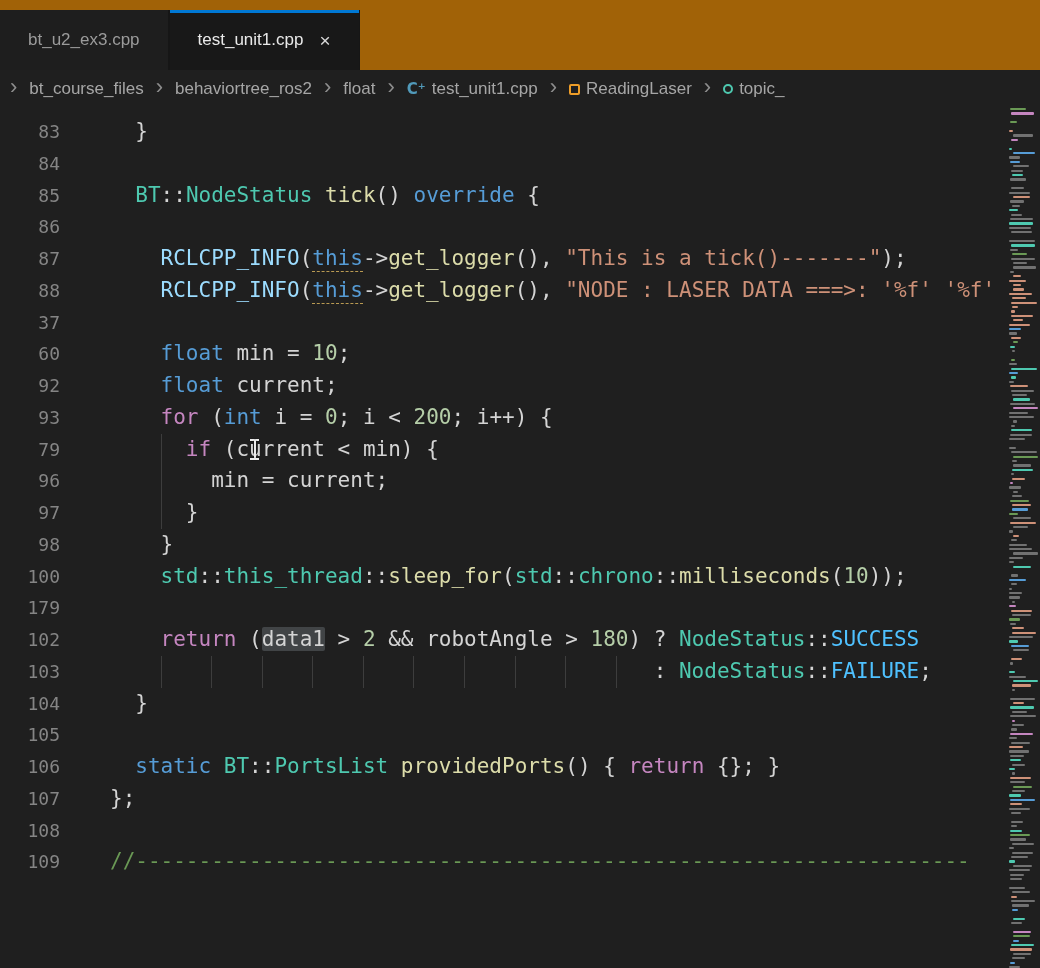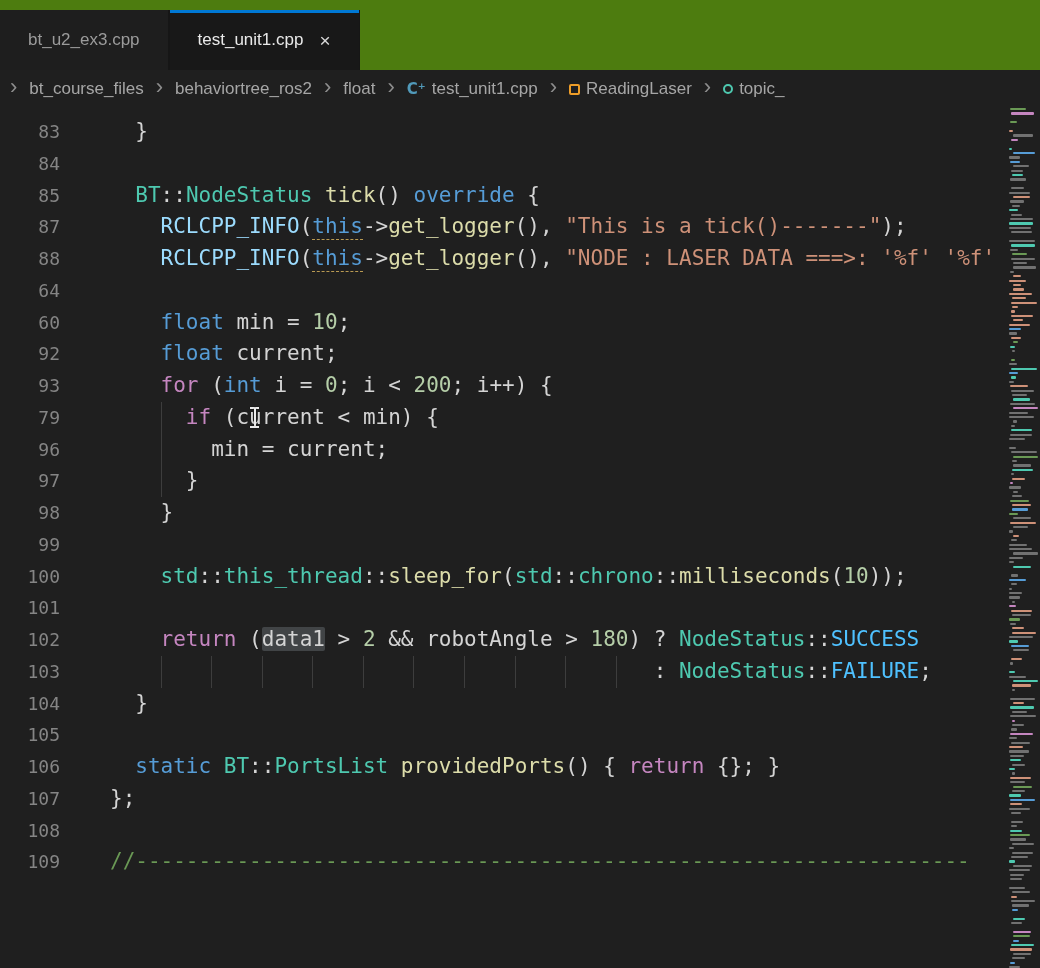--- a/index.html
+++ b/index.html
@@ -2,21 +2,21 @@
 <html style="--accent: #0078d4;"><head>
 <meta charset="utf-8">
 <style>
   * { box-sizing: border-box; }
   html,body { margin:0; padding:0; background:#111; }
   .screen {
     position:relative; width:1040px; height:968px; overflow:hidden;
     background:#1f1f1f; font-family:"Liberation Sans", sans-serif;
   }
   
-  .topbar { position:relative; height:70px; background:#4d7c0f; }
+  .topbar { position:relative; height:70px; background:#a16207; }
   .tabs { position:absolute; left:0; top:10px; height:60px; display:flex; }
   .tab {
     position:relative; display:flex; align-items:center; padding:0 28px;
     font-size:17px; color:#9b9b9b; cursor:pointer; background:#1e1e1e;
     border-right:1px solid #161616;
   }
   .tab.active { background:#181818; color:#e9e9e9; border-left:1px solid #161616; }
   .tab.active::before {
     content:""; position:absolute; left:0; right:0; top:0; height:3px;
     background:var(--accent,#0078d4);
@@ -118,29 +118,33 @@
         </div>
         <div class="row">
           <div class="gutter">84</div>
           <div class="code"></div>
         </div>
         <div class="row">
           <div class="gutter">85</div>
           <div class="code"><span class="tk" style="color: rgb(212, 212, 212);">  </span><span class="tk" style="color: rgb(78, 201, 176);">BT</span><span class="tk" style="color: rgb(212, 212, 212);">::</span><span class="tk" style="color: rgb(78, 201, 176);">NodeStatus</span><span class="tk" style="color: rgb(212, 212, 212);"> </span><span class="tk" style="color: rgb(220, 220, 170);">tick</span><span class="tk" style="color: rgb(212, 212, 212);">() </span><span class="tk" style="color: rgb(86, 156, 214);">override</span><span class="tk" style="color: rgb(212, 212, 212);"> {</span></div>
         </div>
         <div class="row">
+          <div class="gutter">86</div>
+          <div class="code"></div>
+        </div>
+        <div class="row">
           <div class="gutter">87</div>
           <div class="code"><span class="tk" style="color: rgb(212, 212, 212);">    </span><span class="tk" style="color: rgb(156, 220, 254);">RCLCPP_INFO</span><span class="tk" style="color: rgb(212, 212, 212);">(</span><span class="tk u-warn" style="color: rgb(86, 156, 214);">this</span><span class="tk" style="color: rgb(212, 212, 212);">-&gt;</span><span class="tk" style="color: rgb(220, 220, 170);">get_logger</span><span class="tk" style="color: rgb(212, 212, 212);">(), </span><span class="tk" style="color: rgb(206, 145, 120);">"This is a tick()-------"</span><span class="tk" style="color: rgb(212, 212, 212);">);</span></div>
         </div>
         <div class="row">
           <div class="gutter">88</div>
           <div class="code"><span class="tk" style="color: rgb(212, 212, 212);">    </span><span class="tk" style="color: rgb(156, 220, 254);">RCLCPP_INFO</span><span class="tk" style="color: rgb(212, 212, 212);">(</span><span class="tk u-warn" style="color: rgb(86, 156, 214);">this</span><span class="tk" style="color: rgb(212, 212, 212);">-&gt;</span><span class="tk" style="color: rgb(220, 220, 170);">get_logger</span><span class="tk" style="color: rgb(212, 212, 212);">(), </span><span class="tk" style="color: rgb(206, 145, 120);">"NODE : LASER DATA ===&gt;: '%f' '%f'</span></div>
         </div>
         <div class="row">
-          <div class="gutter">64</div>
+          <div class="gutter">37</div>
         </div>
         <div class="row">
           <div class="gutter">60</div>
           <div class="code"><span class="tk" style="color: rgb(212, 212, 212);">    </span><span class="tk" style="color: rgb(86, 156, 214);">float</span><span class="tk" style="color: rgb(212, 212, 212);"> </span><span class="tk" style="color: rgb(212, 212, 212);">min</span><span class="tk" style="color: rgb(212, 212, 212);"> = </span><span class="tk" style="color: rgb(181, 206, 168);">10</span><span class="tk" style="color: rgb(212, 212, 212);">;</span></div>
         </div>
         <div class="row">
           <div class="gutter">92</div>
           <div class="code"><span class="tk" style="color: rgb(212, 212, 212);">    </span><span class="tk" style="color: rgb(86, 156, 214);">float</span><span class="tk" style="color: rgb(212, 212, 212);"> </span><span class="tk" style="color: rgb(212, 212, 212);">current</span><span class="tk" style="color: rgb(212, 212, 212);">;</span></div>
         </div>
         <div class="row">
@@ -157,29 +161,25 @@
         </div>
         <div class="row">
           <div class="gutter">97</div>
           <div class="code"><i class="guide" style="left: 4ch;"></i><span class="tk" style="color: rgb(212, 212, 212);">      }</span></div>
         </div>
         <div class="row">
           <div class="gutter">98</div>
           <div class="code"><span class="tk" style="color: rgb(212, 212, 212);">    }</span></div>
         </div>
         <div class="row">
-          <div class="gutter">99</div>
-          <div class="code"></div>
-        </div>
-        <div class="row">
           <div class="gutter">100</div>
           <div class="code"><span class="tk" style="color: rgb(212, 212, 212);">    </span><span class="tk" style="color: rgb(78, 201, 176);">std</span><span class="tk" style="color: rgb(212, 212, 212);">::</span><span class="tk" style="color: rgb(78, 201, 176);">this_thread</span><span class="tk" style="color: rgb(212, 212, 212);">::</span><span class="tk" style="color: rgb(220, 220, 170);">sleep_for</span><span class="tk" style="color: rgb(212, 212, 212);">(</span><span class="tk" style="color: rgb(78, 201, 176);">std</span><span class="tk" style="color: rgb(212, 212, 212);">::</span><span class="tk" style="color: rgb(78, 201, 176);">chrono</span><span class="tk" style="color: rgb(212, 212, 212);">::</span><span class="tk" style="color: rgb(220, 220, 170);">milliseconds</span><span class="tk" style="color: rgb(212, 212, 212);">(</span><span class="tk" style="color: rgb(181, 206, 168);">10</span><span class="tk" style="color: rgb(212, 212, 212);">));</span></div>
         </div>
         <div class="row">
-          <div class="gutter">101</div>
+          <div class="gutter">179</div>
           <div class="code"></div>
         </div>
         <div class="row">
           <div class="gutter">102</div>
           <div class="code"><span class="tk" style="color: rgb(212, 212, 212);">    </span><span class="tk" style="color: rgb(197, 134, 192);">return</span><span class="tk" style="color: rgb(212, 212, 212);"> (</span><span class="tk word-hl" style="color: rgb(212, 212, 212);">data1</span><span class="tk" style="color: rgb(212, 212, 212);"> &gt; </span><span class="tk" style="color: rgb(181, 206, 168);">2</span><span class="tk" style="color: rgb(212, 212, 212);"> &amp;&amp; </span><span class="tk" style="color: rgb(212, 212, 212);">robotAngle</span><span class="tk" style="color: rgb(212, 212, 212);"> &gt; </span><span class="tk" style="color: rgb(181, 206, 168);">180</span><span class="tk" style="color: rgb(212, 212, 212);">) ? </span><span class="tk" style="color: rgb(78, 201, 176);">NodeStatus</span><span class="tk" style="color: rgb(212, 212, 212);">::</span><span class="tk" style="color: rgb(79, 193, 255);">SUCCESS</span></div>
         </div>
         <div class="row">
           <div class="gutter">103</div>
           <div class="code"><i class="guide" style="left: 4ch;"></i><i class="guide" style="left: 8ch;"></i><i class="guide" style="left: 12ch;"></i><i class="guide" style="left: 16ch;"></i><i class="guide" style="left: 20ch;"></i><i class="guide" style="left: 24ch;"></i><i class="guide" style="left: 28ch;"></i><i class="guide" style="left: 32ch;"></i><i class="guide" style="left: 36ch;"></i><i class="guide" style="left: 40ch;"></i><span class="tk" style="color: rgb(212, 212, 212);">                                           : </span><span class="tk" style="color: rgb(78, 201, 176);">NodeStatus</span><span class="tk" style="color: rgb(212, 212, 212);">::</span><span class="tk" style="color: rgb(79, 193, 255);">FAILURE</span><span class="tk" style="color: rgb(212, 212, 212);">;</span></div>
         </div>

